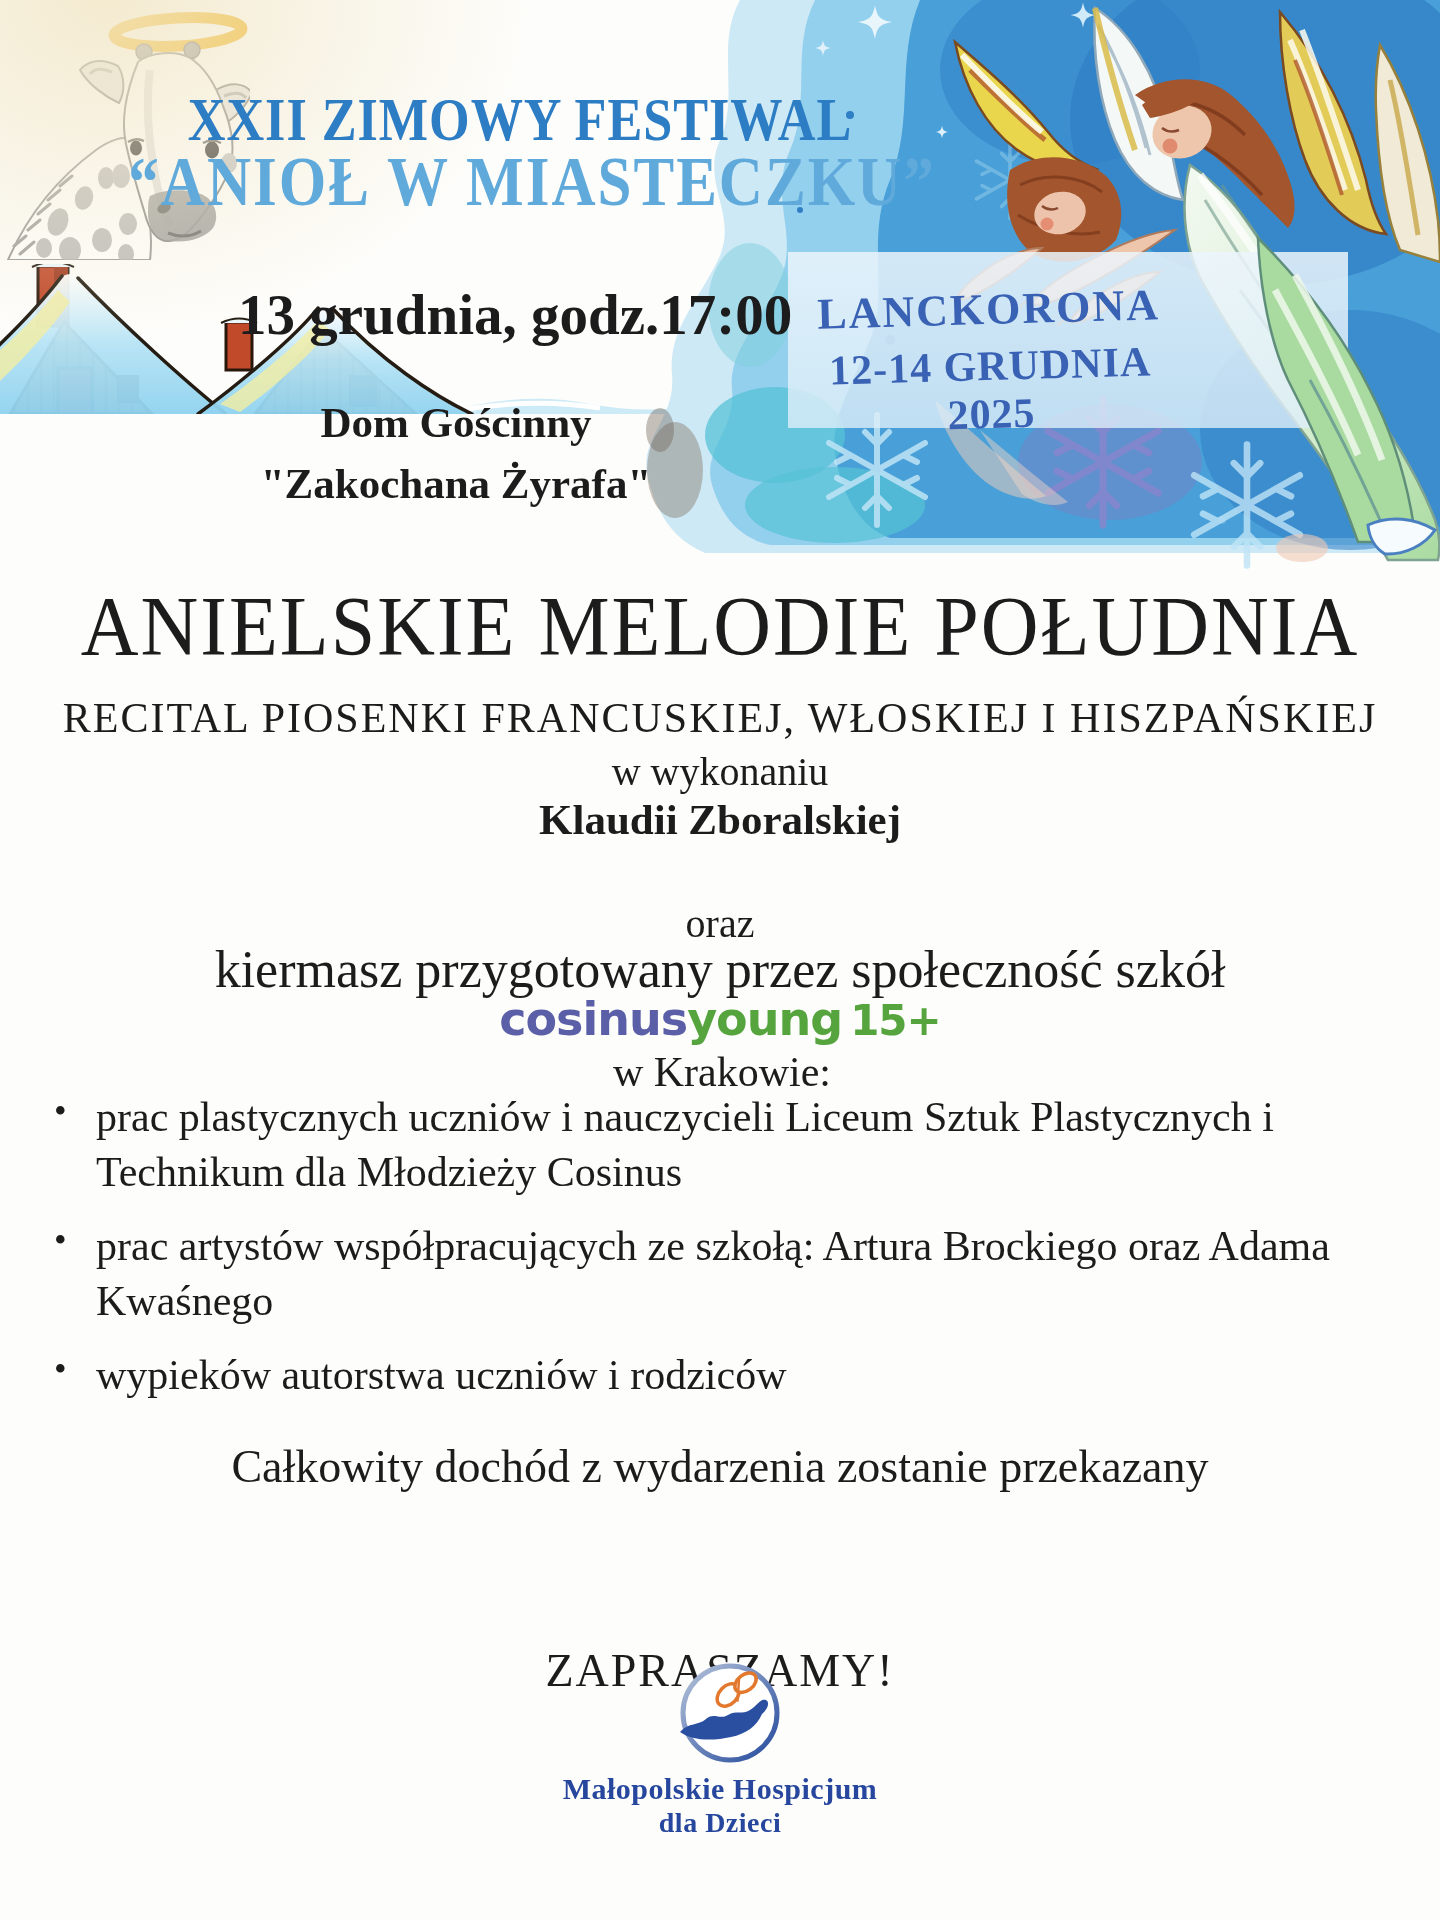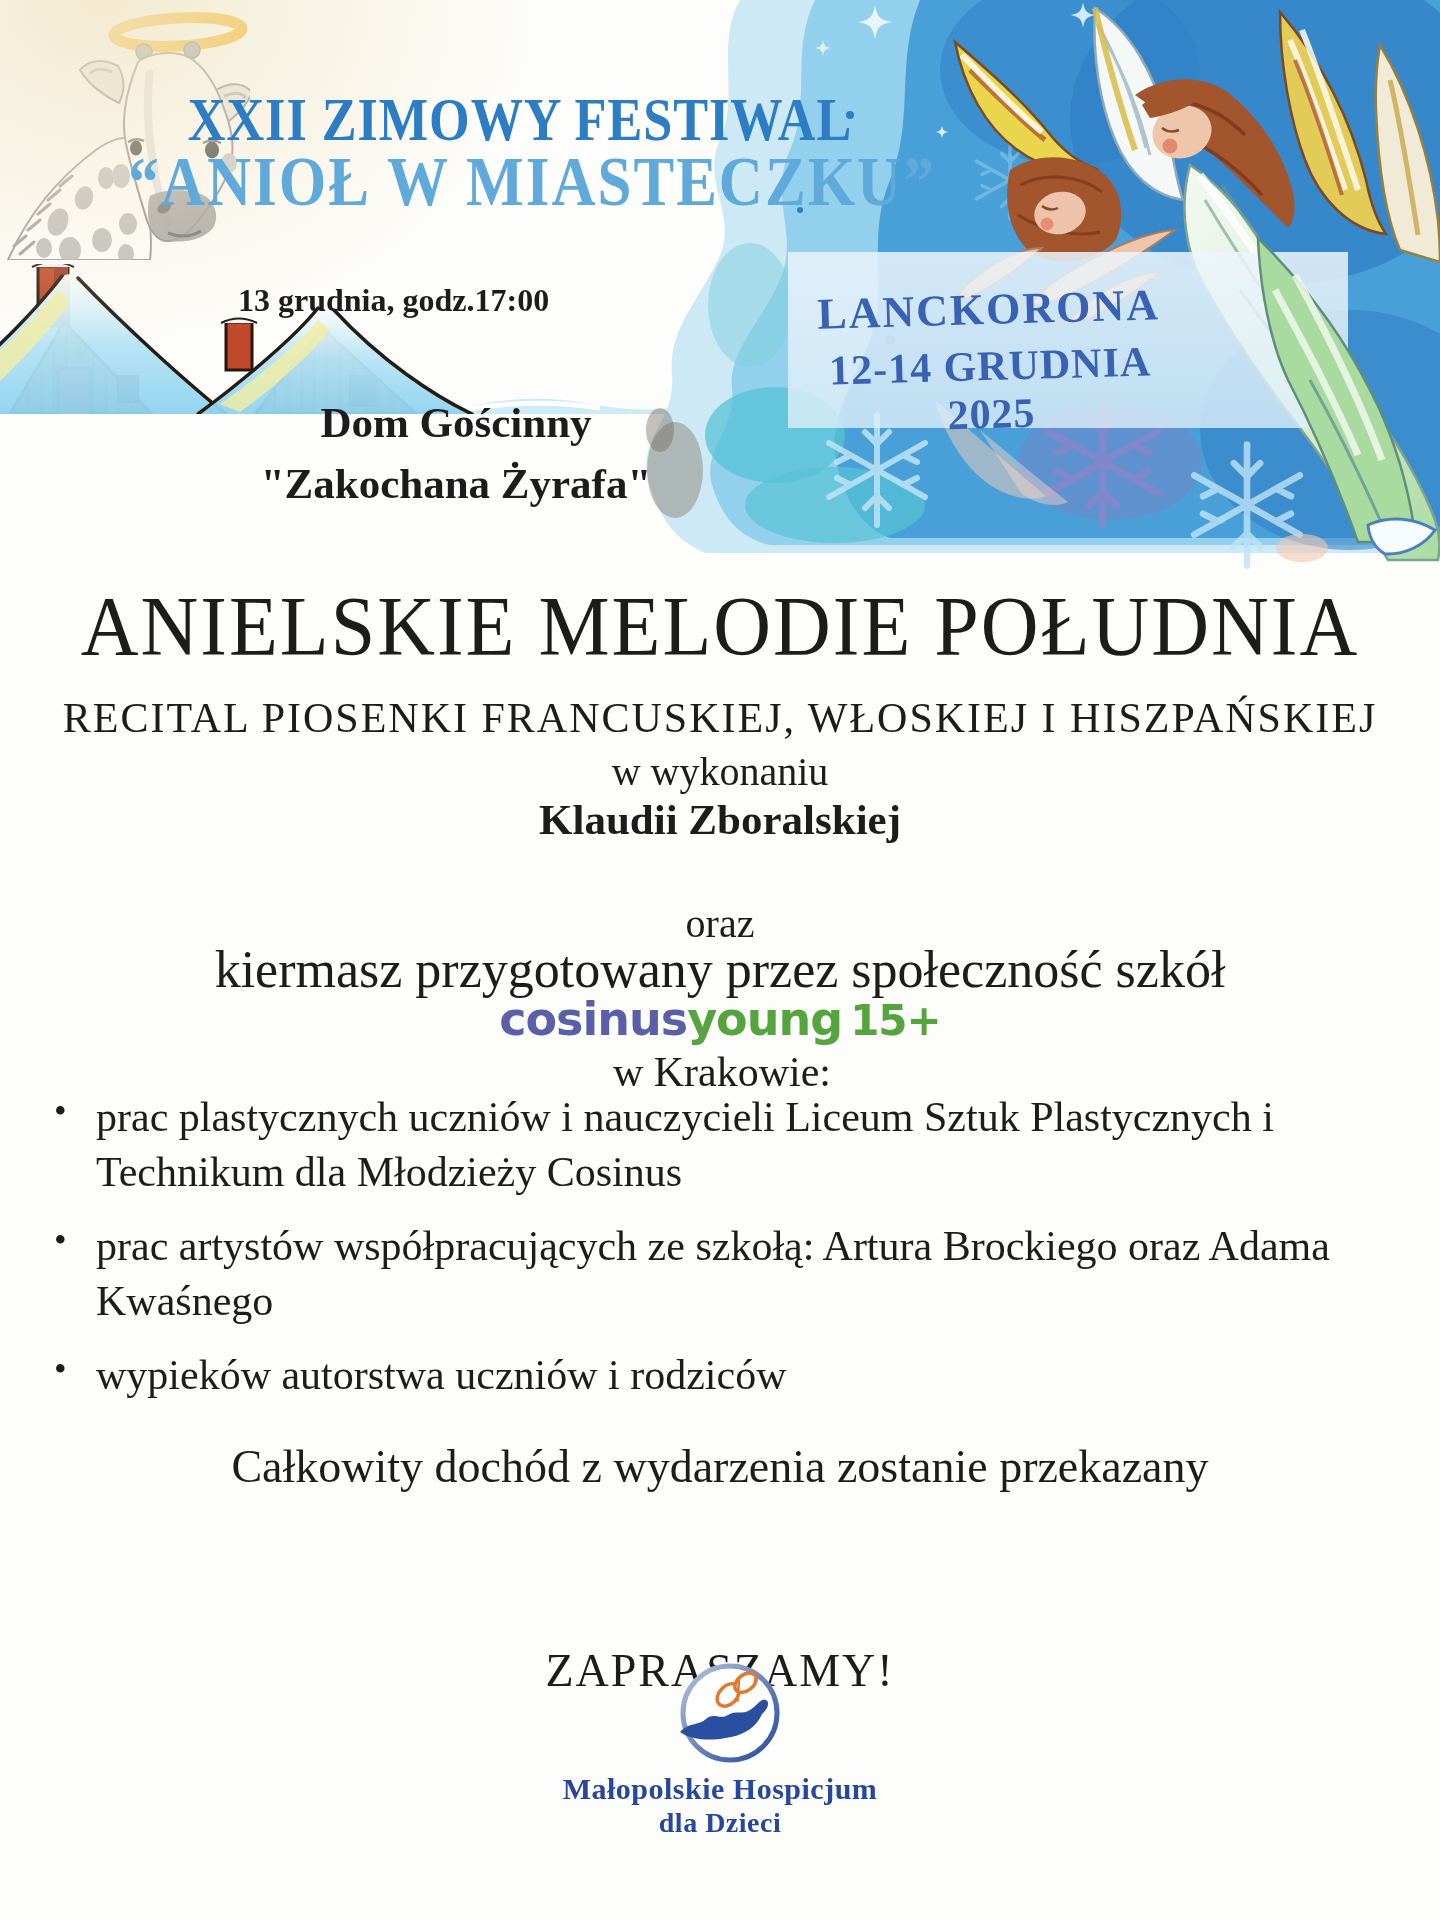--- a/index.html
+++ b/index.html
@@ -25,21 +25,21 @@
     background:linear-gradient(rgba(236,245,252,0.85),rgba(221,238,249,0.80));}
   .loc-inner{position:absolute;left:6px;top:32px;width:392px;text-align:center;
     transform:rotate(-1.6deg);color:#3a62b4;font-weight:bold;}
   .loc-line1{font-size:44px;letter-spacing:2px;}
   .loc-line2{font-size:42px;letter-spacing:1px;margin-top:7px;}
 
   .dress-overlay{top:230px;right:0;width:200px;height:340px;}
 
   .giraffe{left:10px;top:240px;width:250px;height:260px;z-index:2;}
 
-  .date-line{left:238px;top:282px;width:560px;font-size:32px;font-weight:bold;text-align:left;}
+  .date-line{left:238px;top:282px;width:560px;font-size:57px;font-weight:bold;text-align:left;}
   .venue{left:150px;top:392px;width:612px;font-size:43px;font-weight:bold;line-height:1.42;}
 
   .main-title{top:582px;left:0;width:100%;font-size:80px;letter-spacing:2px;transform:scaleY(1.05);}
   .subtitle{top:694px;left:0;width:100%;font-size:42px;letter-spacing:2px;}
   .performed-by{top:748px;left:0;width:100%;font-size:40px;}
   .performer{top:795px;left:0;width:100%;font-size:43px;font-weight:bold;}
 
   .oraz{top:900px;left:0;width:100%;font-size:40px;}
   .fair-intro{top:940px;left:0;width:100%;font-size:52px;}
   .school-logo{top:992px;left:0;width:100%;font-family:"DejaVu Sans",sans-serif;

